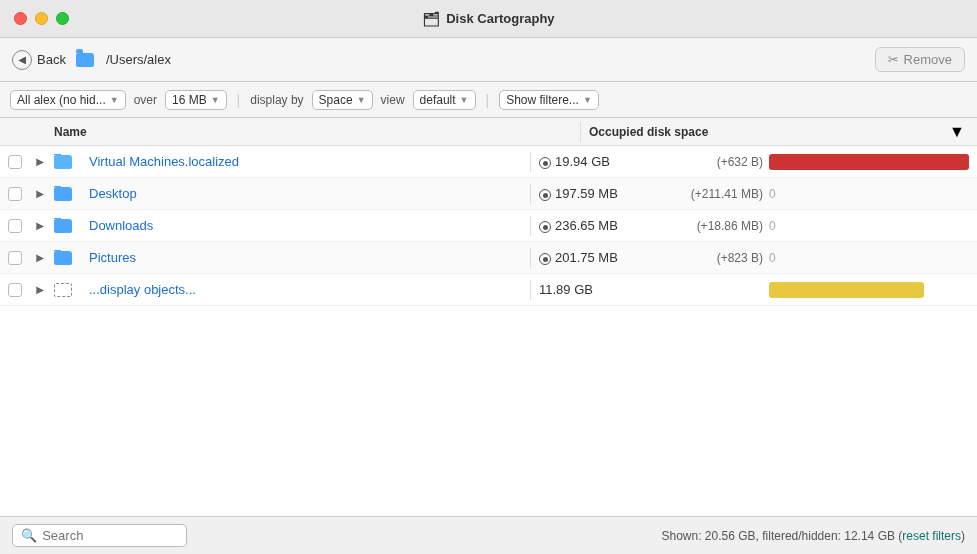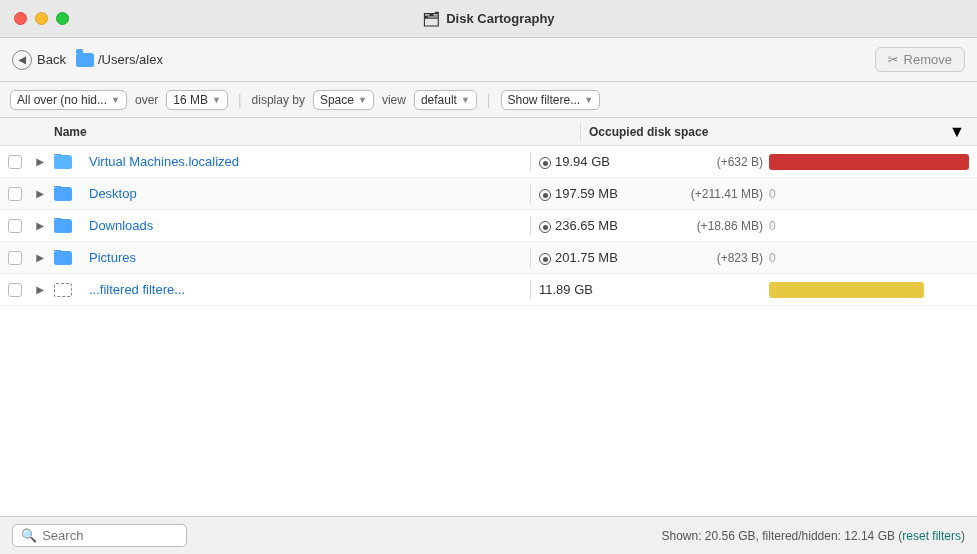--- a/index.html
+++ b/index.html
@@ -79,21 +79,21 @@
       border-radius: 50%;
       display: flex;
       align-items: center;
       justify-content: center;
       font-size: 10px;
       color: #555;
     }
     .path-box {
       display: flex;
       align-items: center;
-      gap: 4px;
+      gap: 12px;
       font-size: 13px;
       color: #333;
       flex: 1;
     }
     .folder-icon-sm {
       width: 18px;
       height: 14px;
       background: #4da6ff;
       border-radius: 2px 3px 2px 2px;
       position: relative;
@@ -368,21 +368,21 @@
     <span>/Users/alex</span>
   </div>
   <button class="remove-btn">
     <span>✂</span>
     <span>Remove</span>
   </button>
 </div>
 
 <div class="filter-bar">
   <div class="filter-select">
-    <span>All over (no hid...</span>
+    <span>All alex (no hid...</span>
     <span class="chevron">▼</span>
   </div>
   <span class="filter-label">over</span>
   <div class="filter-select">
     <span>16 MB</span>
     <span class="chevron">▼</span>
   </div>
   <span class="separator">|</span>
   <span class="filter-label">display by</span>
   <div class="filter-select">
@@ -503,21 +503,21 @@
 
   <div class="table-row">
     <div class="col-checkbox">
         <div class="checkbox"></div>
       </div>
     <div class="col-expand">
         <button class="expand-btn">▶</button>
       </div>
     <div class="row-name">
       <div class="folder-icon filtered"></div>
-      <span>...filtered filtere...</span>
+      <span>...display objects...</span>
     </div>
     <div class="col-divider"></div>
     <div class="row-size">
       <span>11.89 GB</span>
     </div>
     <div class="row-delta"></div>
     <div class="row-bar-container">
       <div class="row-bar" style="width:155px; background:#e8c840;"></div>
     </div>
   </div>

